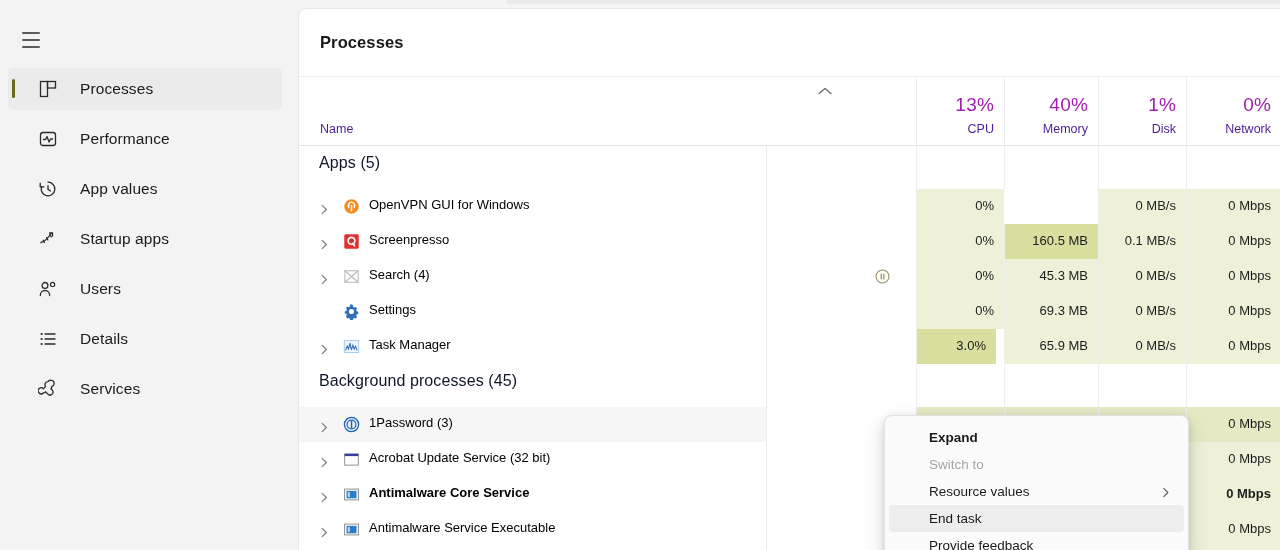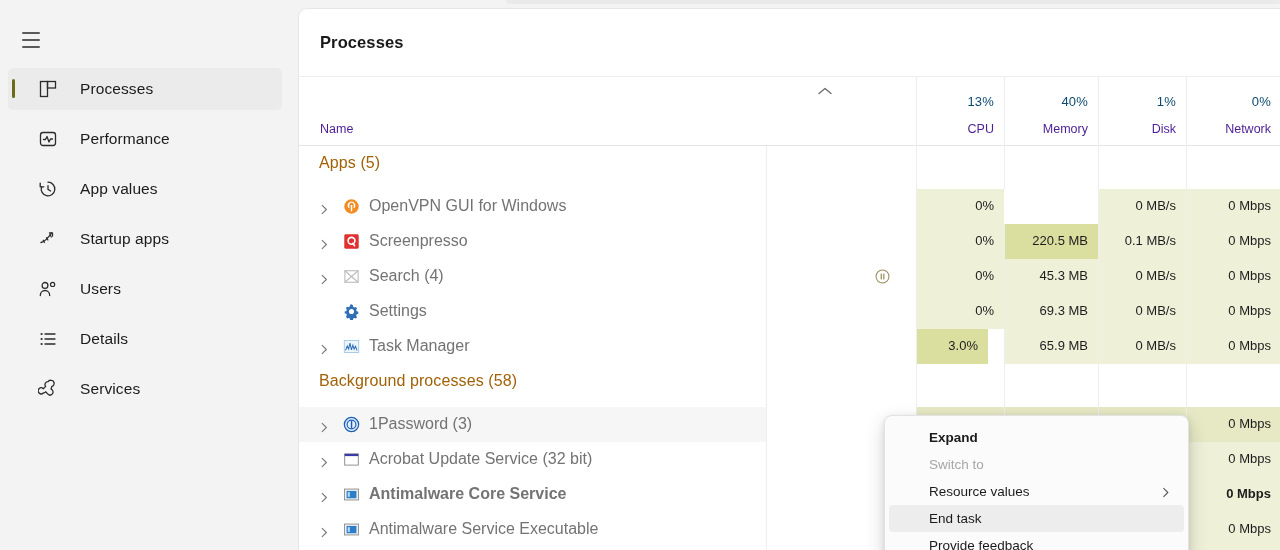--- a/index.html
+++ b/index.html
@@ -83,59 +83,59 @@
     box-sizing: border-box;
   }
   .hcell {
     position: absolute; top: 0; height: 69px;
     box-sizing: border-box;
     border-left: 1px solid #ededed;
   }
   .hcell.first { border-left: none; }
   .hcell .pct {
     position: absolute; right: 10px; top: 17px;
-    font-size: 13px; color: #0c4a6e; letter-spacing: .2px;
+    font-size: 19px; color: #a21caf; letter-spacing: .2px;
   }
   .hcell .lbl {
     position: absolute; bottom: 10px;
     font-size: 12.5px; color: #4c1d95;
   }
   .hcell .lbl.l { left: 21px; }
   .hcell .lbl.r { right: 10px; }
   .sort-chevron {
     position: absolute; left: 519px; top: 78px;
     width: 14px; height: 8px; color: #6d6d6d;
   }
 
   .tbody { position: absolute; left: 0; top: 137px; width: 982px; height: 405px; }
 
   .group-head {
     position: absolute; left: 0; width: 982px; height: 43px;
   }
   .group-head .gtitle {
     position: absolute; left: 20px; top: 8px;
-    font-size: 16px; color: #a16207; letter-spacing: .1px;
+    font-size: 16px; color: #0f172a; letter-spacing: .1px;
   }
   .row { position: absolute; left: 0; width: 982px; height: 35px; }
   .row.hovered .namecell { background: #f6f6f6; }
 
   .namecell {
     position: absolute; left: 0; top: 0; width: 467px; height: 35px;
   }
   .caret {
     position: absolute; left: 20px; top: 12px;
     width: 10px; height: 11px; color: #7a7a7a; cursor: pointer;
   }
   .picon {
     position: absolute; left: 44px; top: 9px;
     width: 17px; height: 17px;
   }
   .pname {
     position: absolute; left: 70px; top: 8px;
-    font-size: 16px; color: #737373; white-space: nowrap;
+    font-size: 13px; color: #000000; white-space: nowrap;
   }
   .status-icon {
     position: absolute; right: 25px; top: 9px; width: 17px; height: 17px; color: #9a8f5e;
   }
 
   .vcell {
     position: absolute; top: 0; height: 35px;
     box-sizing: border-box;
     border-left: 1px solid #eeeeee;
     font-size: 13px; color: #1d1d1d;
@@ -359,21 +359,21 @@
               </svg></div>
             <div class="pname">Screenpresso</div>
           </div>
           <div class="rstatusborder"></div>
           <div class="vcell" style="left:617px;width:88px;">
             <div class="shade h1"></div>
             <span>0%</span>
           </div>
           <div class="vcell" style="left:705px;width:94px;">
             <div class="shade h3"></div>
-            <span>220.5 MB</span>
+            <span>160.5 MB</span>
           </div>
           <div class="vcell" style="left:799px;width:88px;">
             <div class="shade h1"></div>
             <span>0.1 MB/s</span>
           </div>
           <div class="vcell" style="left:887px;width:95px;">
             <div class="shade h1"></div>
             <span>0 Mbps</span>
           </div>
         </div>
@@ -443,39 +443,39 @@
             <div class="caret"><svg viewBox="0 0 10 12" width="100%" height="100%">
                 <path d="M3 1.5 L7.6 6 L3 10.5" fill="none" stroke="currentColor" stroke-width="1.25" stroke-linecap="round" stroke-linejoin="round"></path>
               </svg></div>
             <div class="picon"><svg viewBox="0 0 20 20" width="100%" height="100%">
                 <rect x="1.5" y="3" width="17" height="14" fill="#eef4fb" stroke="#9cc3e5" stroke-width="1"></rect>
                 <path d="M3 14.5l2-5 1.6 3.4L8.2 6l1.7 8 1.7-5.6 1.5 4.6 1.6-3.2 1.8 4.7" fill="none" stroke="#2f6fb5" stroke-width="1.2"></path>
               </svg></div>
             <div class="pname">Task Manager</div>
           </div>
           <div class="rstatusborder"></div>
-          <div class="vcell" style="left:617px;width:72px;">
+          <div class="vcell" style="left:617px;width:80px;">
             <div class="shade h3"></div>
             <span>3.0%</span>
           </div>
           <div class="vcell" style="left:705px;width:94px;">
             <div class="shade h1"></div>
             <span>65.9 MB</span>
           </div>
           <div class="vcell" style="left:799px;width:88px;">
             <div class="shade h1"></div>
             <span>0 MB/s</span>
           </div>
           <div class="vcell" style="left:887px;width:95px;">
             <div class="shade h1"></div>
             <span>0 Mbps</span>
           </div>
         </div>
         <div class="group-head" style="top: 218px;">
-          <div class="gtitle">Background processes (58)</div>
+          <div class="gtitle">Background processes (45)</div>
           <div class="gstatus"></div>
           <div class="gvcell" style="left:617px;width:88px;"></div>
           <div class="gvcell" style="left:705px;width:94px;"></div>
           <div class="gvcell" style="left:799px;width:88px;"></div>
           <div class="gvcell" style="left:887px;width:95px;"></div>
         </div>
         <div class="row hovered" style="top: 261px;">
           <div class="namecell">
             <div class="caret"><svg viewBox="0 0 10 12" width="100%" height="100%">
                 <path d="M3 1.5 L7.6 6 L3 10.5" fill="none" stroke="currentColor" stroke-width="1.25" stroke-linecap="round" stroke-linejoin="round"></path>

